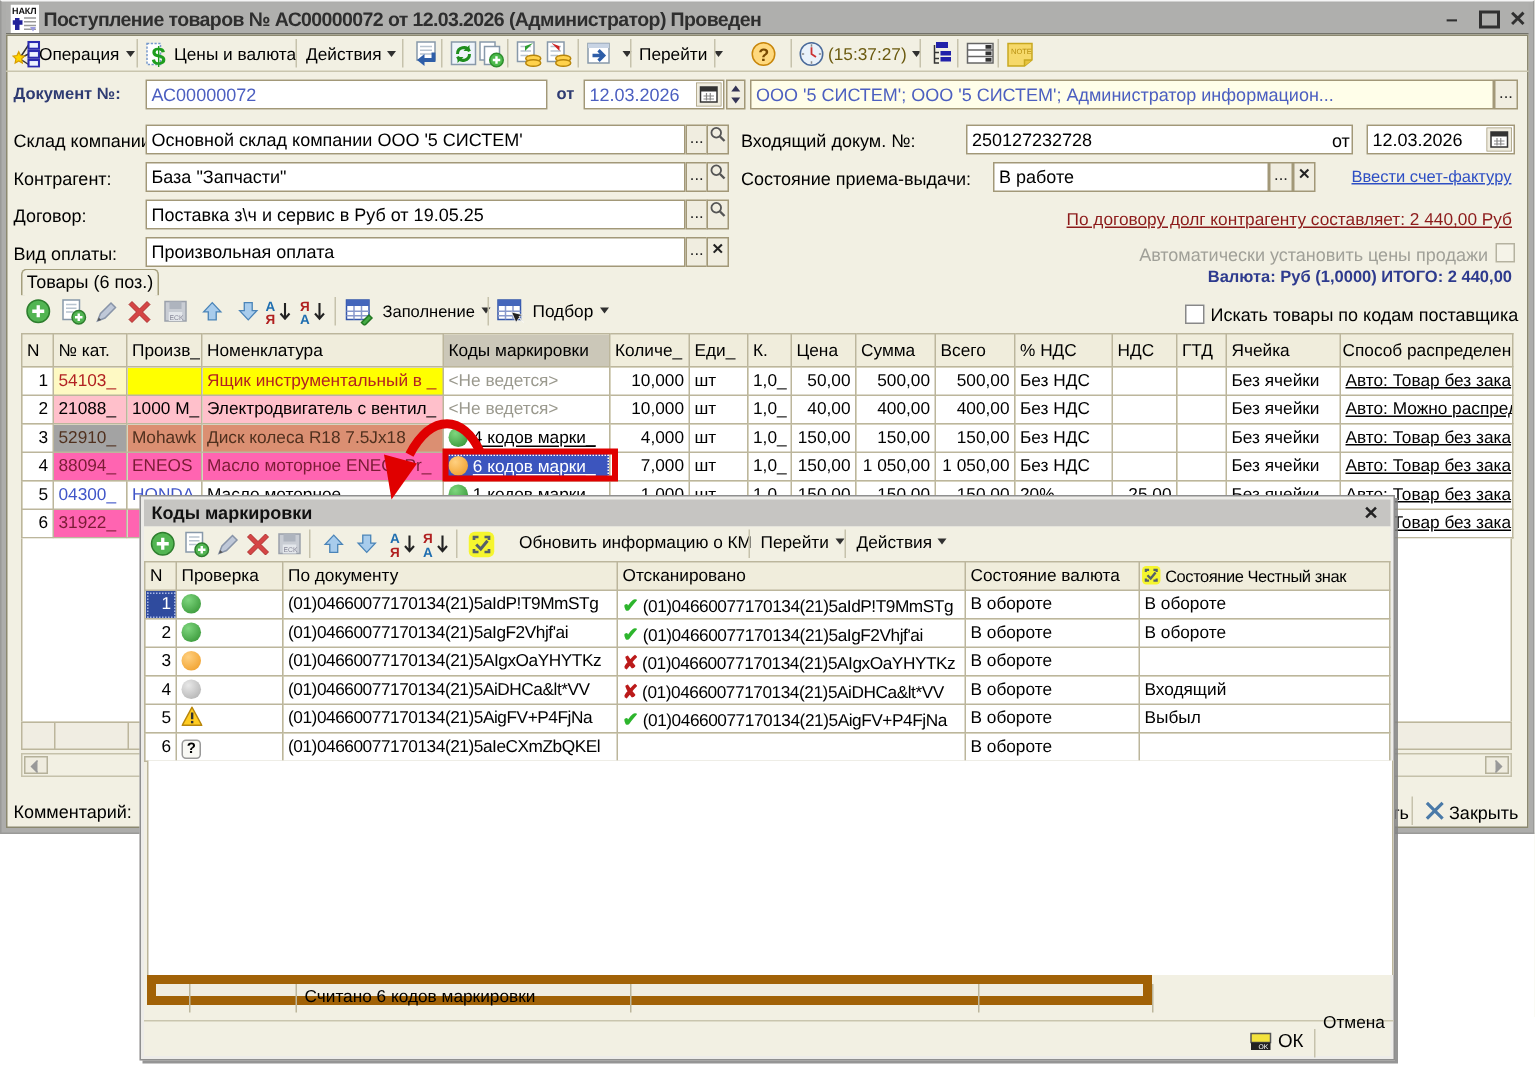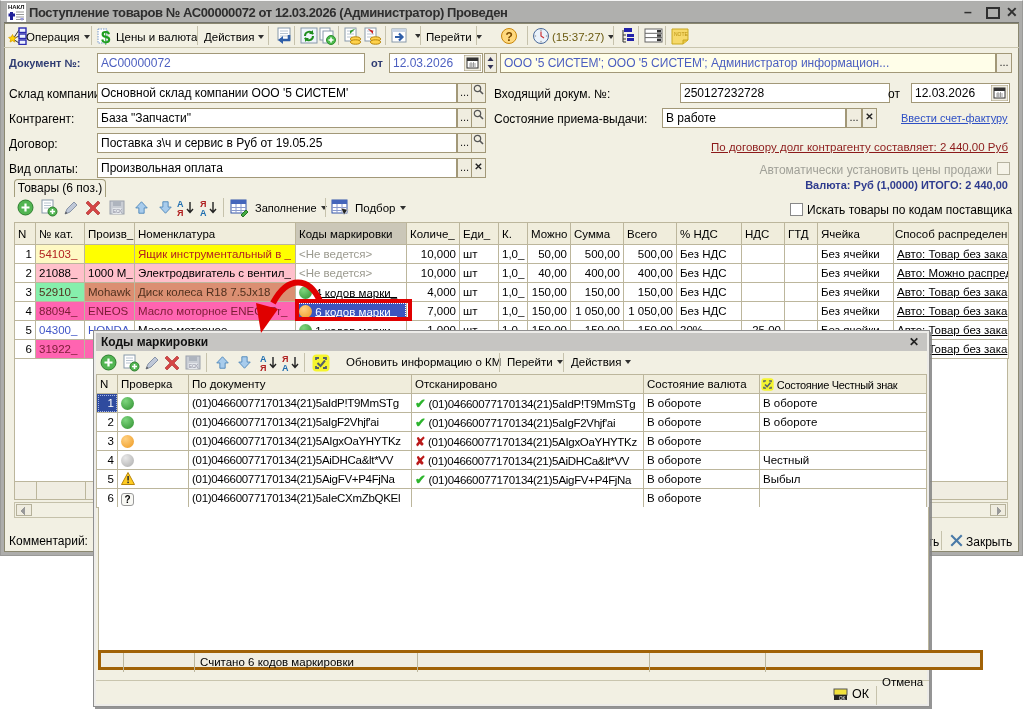--- a/index.html
+++ b/index.html
@@ -198,21 +198,21 @@
   <div class="btn3" style="left:996px;top:53px;width:16px">...</div>
 
   <span class="lbl" style="left:9px;top:87px">Склад компании:</span>
   <div class="fld" style="left:97px;top:83px;width:360px">Основной склад компании ООО '5 СИСТЕМ'</div>
   <div class="btn3" style="left:457px;top:83px;width:15px">...</div>
   <div class="btn3" style="left:471px;top:83px;width:15px"><svg width="11" height="12" viewBox="0 0 11 12">
           <circle cx="4.5" cy="4.5" r="3.2" fill="none" stroke="#555" stroke-width="1.2"></circle>
           <path d="M7 7 L10 10" stroke="#555" stroke-width="1.6"></path>
         </svg></div>
   <span class="lbl" style="left:494px;top:87px">Входящий докум. №:</span>
-  <div class="fld" style="left:680px;top:83px;width:210px">250127232728</div>
+  <div class="fld" style="left:644px;top:83px;width:258px">250127232728</div>
   <span class="lbl" style="left:888px;top:87px">от</span>
   <div class="fld" style="left:911px;top:83px;width:99px">12.03.2026
     <svg class="abs" style="right:1px;top:1px" width="17" height="16">
           <rect x="0" y="0" width="17" height="16" fill="#F0EDE0" stroke="#A29878"></rect>
           <rect x="3" y="3" width="11" height="10" fill="#fff" stroke="#333"></rect>
           <rect x="3" y="3" width="11" height="3" fill="#333"></rect>
           <path d="M5 9 h7 M5 11 h7 M7 7 v5 M9.5 7 v5" stroke="#888" stroke-width="0.8"></path>
         </svg>
   </div>
 
@@ -342,21 +342,21 @@
 <tbody>
           <tr>
             <th>N</th>
             <th>№ кат.</th>
             <th>Произв_</th>
             <th>Номенклатура</th>
             <th style="background:#CBC7B8">Коды маркировки</th>
             <th>Количе_</th>
             <th>Еди_</th>
             <th>К.</th>
-            <th>Можно</th>
+            <th>Цена</th>
             <th>Сумма</th>
             <th>Всего</th>
             <th>% НДС</th>
             <th>НДС</th>
             <th>ГТД</th>
             <th>Ячейка</th>
             <th style="padding:0 1px">Способ распределени</th>
           </tr>
 <tr>
             <td class="num">1</td>
@@ -389,21 +389,21 @@
             <td class="num">400,00</td>
             <td class="num">400,00</td>
             <td>Без НДС</td>
             <td></td>
             <td></td>
             <td>Без ячейки</td>
             <td class="ulk">Авто: Можно распред</td>
           </tr>
 <tr>
             <td class="num">3</td>
-            <td style="background:#86efac;color:#50301E">52910_</td>
+            <td style="background:#a3a3a3;color:#50301E">52910_</td>
             <td style="background:#DB8F72;color:#50301E">Mohawk</td>
             <td style="background:#DB8F72;color:#50301E">Диск колеса R18 7.5Jx18</td>
             <td><span class="circ" style="background:radial-gradient(circle at 35% 30%,#7ED67E,#2E8E2E)"></span> <span class="ulk">4 кодов марки_</span></td>
             <td class="num">4,000</td>
             <td>шт</td>
             <td>1,0_</td>
             <td class="num">150,00</td>
             <td class="num">150,00</td>
             <td class="num">150,00</td>
             <td>Без НДС</td>
@@ -597,21 +597,21 @@
                 <td><b style="color:#BB1A1A;font-size:12.5px">✘</b> (01)04660077170134(21)5AIgxOaYHYTKz</td>
                 <td>В обороте</td>
                 <td></td>
               </tr>
       <tr>
                 <td class="num">4</td>
                 <td><span class="circ" style="background:radial-gradient(circle at 35% 30%,#E8E8E8,#ABABAB)"></span></td>
                 <td>(01)04660077170134(21)5AiDHCa&amp;lt*VV</td>
                 <td><b style="color:#BB1A1A;font-size:12.5px">✘</b> (01)04660077170134(21)5AiDHCa&amp;lt*VV</td>
                 <td>В обороте</td>
-                <td>Честный</td>
+                <td>Входящий</td>
               </tr>
       <tr>
                 <td class="num">5</td>
                 <td><svg width="14" height="13" viewBox="0 0 14 13">
                     <path d="M7 0.5 L13.5 12.5 H0.5 Z" fill="#FFCC22" stroke="#B8860B"></path>
                     <rect x="6.3" y="4" width="1.6" height="4.5" fill="#333"></rect>
                     <rect x="6.3" y="9.6" width="1.6" height="1.6" fill="#333"></rect>
                   </svg></td>
                 <td>(01)04660077170134(21)5AigFV+P4FjNa</td>
                 <td><b style="color:#2DB52D;font-size:13px">✔</b> (01)04660077170134(21)5AigFV+P4FjNa</td>
@@ -624,21 +624,21 @@
                 <td>(01)04660077170134(21)5aIeCXmZbQKEl</td>
                 <td></td>
                 <td>В обороте</td>
                 <td></td>
               </tr>
       </tbody>
           </table>
     </div>
 
     <div class="abs" style="left:2px;top:156px;width:831px;height:143px;background:#fff;border-left:1px solid #BCB69C;border-right:1px solid #BCB69C"></div>
-    <div class="abs" style="left:2px;top:299px;width:885px;height:20px;background:#F0EDE2;border:3px solid #a16207">
+    <div class="abs" style="left:2px;top:299px;width:670px;height:20px;background:#F0EDE2;border:6px solid #a16207">
       <div class="abs" style="left:22px;top:0;width:1px;height:19px;background:#BCB69C"></div>
       <div class="abs" style="left:93px;top:0;width:1px;height:19px;background:#BCB69C"></div>
       <div class="abs" style="left:316px;top:0;width:1px;height:19px;background:#BCB69C"></div>
       <div class="abs" style="left:548px;top:0;width:1px;height:19px;background:#BCB69C"></div>
       <div class="abs" style="left:664px;top:0;width:1px;height:19px;background:#BCB69C"></div>
       <span class="abs" style="left:99px;top:3px;font-size:11.5px">Считано 6 кодов маркировки</span>
     </div>
     <div class="abs" style="left:0;top:329px;width:833px;height:1px;background:#C9C5AE"></div>
 
     <svg class="abs" style="left:737px;top:337px" width="15" height="13" viewBox="0 0 15 13">

